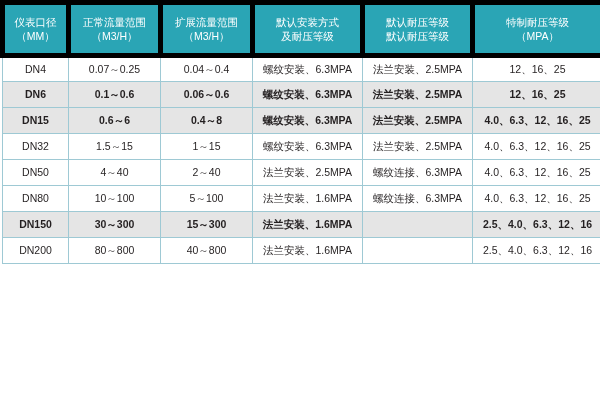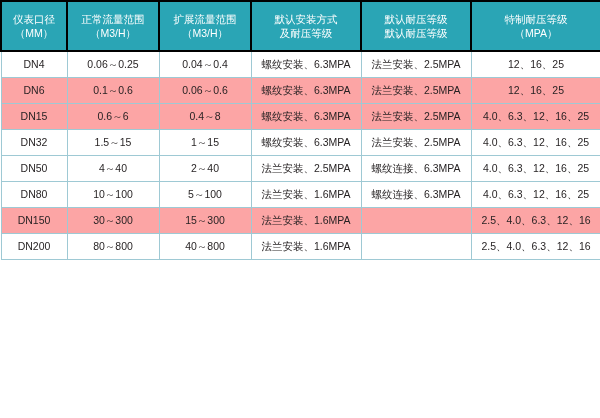--- a/index.html
+++ b/index.html
@@ -28,34 +28,35 @@
     padding: 0;
     line-height: 1.35;
     white-space: nowrap;
   }
   #spec-table thead th {
     background: #2aa5b5;
     color: #ffffff;
     font-weight: normal;
     font-size: 10.5px;
     height: 44px;
-    border: 2px solid #000000;
+    border: 5px solid #000000;
     padding: 2px 1px;
   }
   #spec-table thead th .hl {
     display: block;
   }
   #spec-table tbody tr {
     height: 26px;
   }
   #spec-table tbody tr.odd td {
     background: #ffffff;
   }
   #spec-table tbody tr.even td {
-    background: #fca5a5;
+    background: #e5e5e5;
+    font-weight: bold;
   }
   .c0 { width: 66px; }
   .c1 { width: 92px; }
   .c2 { width: 92px; }
   .c3 { width: 110px; }
   .c4 { width: 110px; }
   .c5 { width: 130px; }
 </style>
 </head>
 <body>
@@ -93,21 +94,21 @@
         </th>
         <th>
           <span class="hl">特制耐压等级</span>
           <span class="hl">（MPA）</span>
         </th>
       </tr>
   </thead>
   <tbody>
       <tr class="odd">
         <td>DN4</td>
-        <td>0.06～0.25</td>
+        <td>0.07～0.25</td>
         <td>0.04～0.4</td>
         <td>螺纹安装、6.3MPA</td>
         <td>法兰安装、2.5MPA</td>
         <td>12、16、25</td>
       </tr>
       <tr class="even">
         <td>DN6</td>
         <td>0.1～0.6</td>
         <td>0.06～0.6</td>
         <td>螺纹安装、6.3MPA</td>

